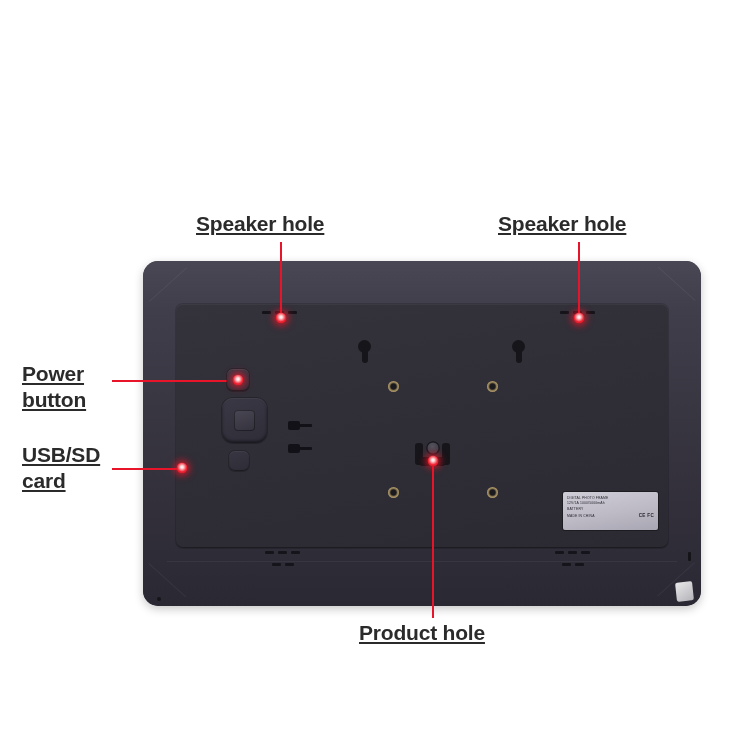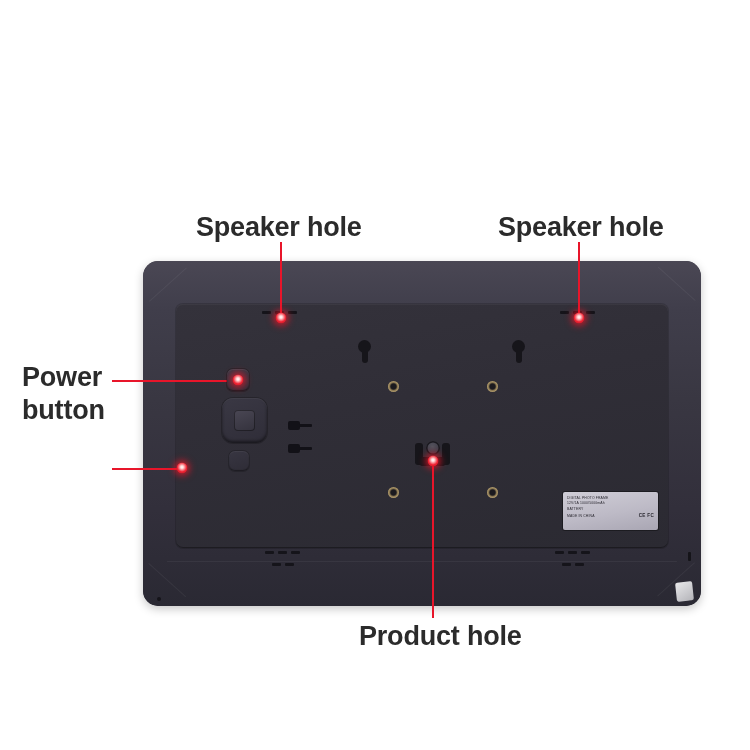--- a/index.html
+++ b/index.html
@@ -28,26 +28,27 @@
     font-size: 37px;
     font-weight: bold;
     color: #3a3a3a;
     letter-spacing: -0.6px;
     font-family: "Liberation Sans", sans-serif;
   }
 
   
   .callout-label {
     position: absolute;
-    font-size: 27px;
+    font-size: 21px;
     font-weight: bold;
     color: #2b2b2b;
     line-height: 1.22;
     letter-spacing: -0.2px;
     white-space: pre-line;
+    text-decoration: underline;
   }
   #label-speaker-left  { left: 196px; top: 211px; }
   #label-speaker-right { left: 498px; top: 211px; }
   #label-power         { left: 22px;  top: 361px; }
   #label-usbsd         { left: 22px;  top: 442px; }
   #label-bracket       { left: 359px; top: 620px; }
 
   
   .leader {
     position: absolute;
@@ -478,15 +479,17 @@
   <div class="marker" id="marker-speaker-left"></div>
   <div class="marker" id="marker-speaker-right"></div>
   <div class="marker" id="marker-power"></div>
   <div class="marker" id="marker-usbsd"></div>
   <div class="marker" id="marker-bracket"></div>
 
   <div class="callout-label" id="label-speaker-left">Speaker hole</div>
   <div class="callout-label" id="label-speaker-right">Speaker hole</div>
   <div class="callout-label" id="label-power">Power
 button</div>
+  <div class="callout-label" id="label-usbsd">USB/SD
+card</div>
   <div class="callout-label" id="label-bracket">Product hole</div>
 
 </div>
 
 </body></html>

